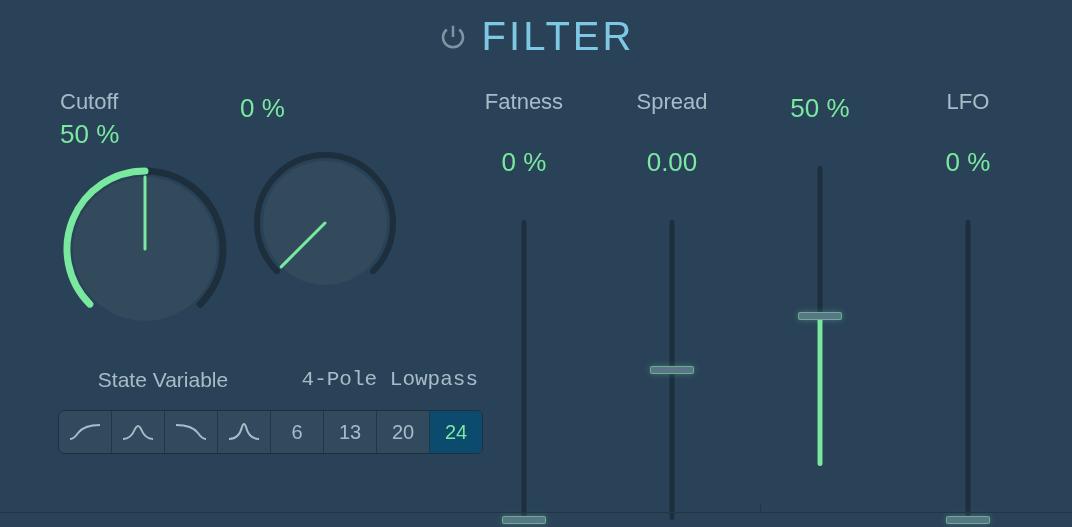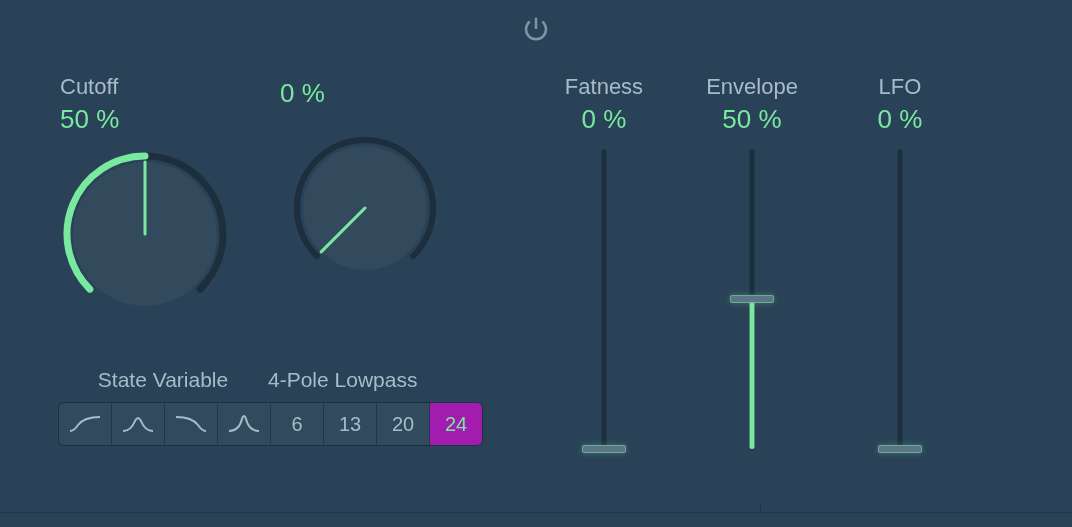--- a/index.html
+++ b/index.html
@@ -63,20 +63,21 @@
   .slider-area {
     display: flex;
     gap: 40px;
     margin-left: 50px;
   }
   .slider-col {
     display: flex;
     flex-direction: column;
     align-items: center;
     width: 108px;
+    gap: 28px;
   }
   .slider-track-wrap {
     position: relative;
     margin-top: 14px;
     height: 300px;
     width: 40px;
   }
   .slider-track {
     position: absolute;
     left: 50%;
@@ -110,45 +111,45 @@
     position: absolute;
     left: 58px;
     top: 368px;
     width: 425px;
   }
   .ft-labels {
     display: flex;
     font-size: 21px;
     color: #a8bcc8;
     font-weight: 300;
-    margin-bottom: 10px;
+    margin-bottom: 18px;
   }
   .ft-labels .sv { width: 210px; text-align: center; }
-  .ft-labels .pl { width: 210px; text-align: left; }
+  .ft-labels .pl { width: 210px; text-align: right; font-family: Liberation Mono, monospace; }
   .seg-group {
     display: flex;
     height: 44px;
     border-radius: 6px;
     overflow: hidden;
     background: #324a5e;
     border: 1px solid #1e3040;
   }
   .seg {
     flex: 1;
     display: flex;
     align-items: center;
     justify-content: center;
     border-right: 1px solid #22384a;
     color: #a8bcc8;
     font-size: 20px;
     cursor: pointer;
   }
   .seg:last-child { border-right: none; }
   .seg.active {
-    background: #a21caf;
+    background: #0c4a6e;
     color: #79e9a0;
   }
   .seg svg { width: 34px; height: 20px; }
   .bottom-line {
     position: absolute;
     left: 0; right: 0; bottom: 14px;
     height: 1px;
     background: #233646;
   }
   .bottom-tick {
@@ -162,20 +163,21 @@
 </head>
 <body>
 
 <div class="header">
   <span class="power-icon">
     <svg viewBox="0 0 24 24" fill="none" stroke="#7d95a3" stroke-width="2">
       <path d="M12 3 L12 12"></path>
       <path d="M7 6 A8 8 0 1 0 17 6"></path>
     </svg>
   </span>
+  <span class="title">FILTER</span>
 </div>
 
 <div class="main">
 
   <div class="knob-col">
     <div class="label">Cutoff</div>
     <div class="value">50 %</div>
     <div class="knob-wrap">
       <svg class="knob-svg" viewBox="0 0 170 170">
         <circle cx="85" cy="85" r="72" fill="#33495c"></circle>
@@ -201,21 +203,29 @@
     <div class="slider-col">
       <div class="label">Fatness</div>
       <div class="value">0 %</div>
       <div class="slider-track-wrap">
         <div class="slider-track"></div>
         <div class="slider-fill" id="fill-fatness" style="bottom: 0px; height: 0px;"></div>
         <div class="slider-thumb" id="thumb-fatness" style="top: 300px;"></div>
       </div>
     </div>
     <div class="slider-col">
-      <div class="label">Envelope</div>
+      <div class="label">Spread</div>
+      <div class="value">0.00</div>
+      <div class="slider-track-wrap">
+        <div class="slider-track"></div>
+        <div class="slider-fill" id="fill-spread" style="height: 0px;"></div>
+        <div class="slider-thumb" id="thumb-spread" style="top: 150px;"></div>
+      </div>
+    </div>
+    <div class="slider-col">
       <div class="value">50 %</div>
       <div class="slider-track-wrap">
         <div class="slider-track"></div>
         <div class="slider-fill" id="fill-envelope" style="bottom: 0px; height: 150px;"></div>
         <div class="slider-thumb" id="thumb-envelope" style="top: 150px;"></div>
       </div>
     </div>
     <div class="slider-col">
       <div class="label">LFO</div>
       <div class="value">0 %</div>

